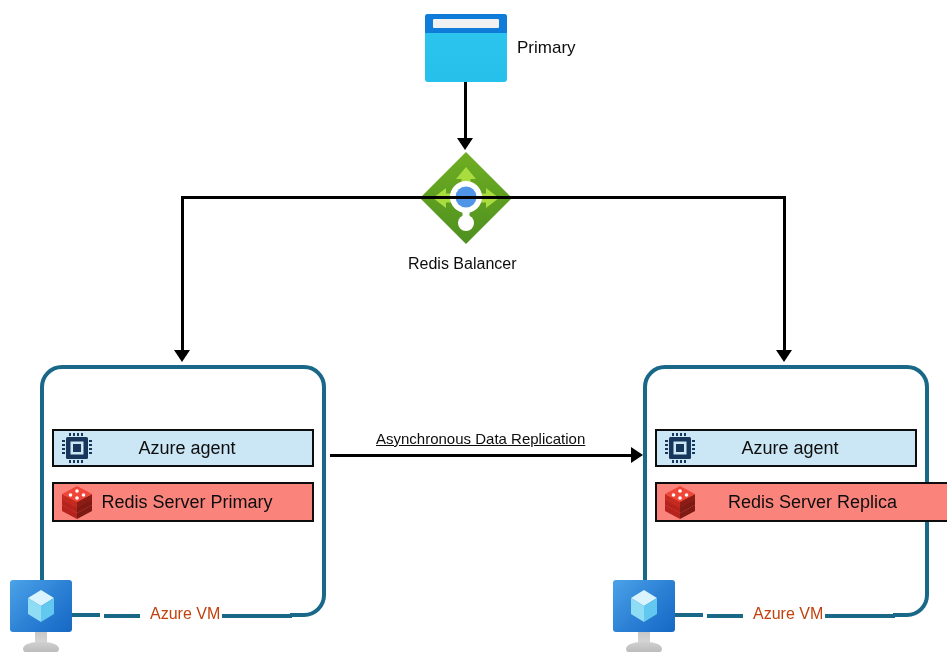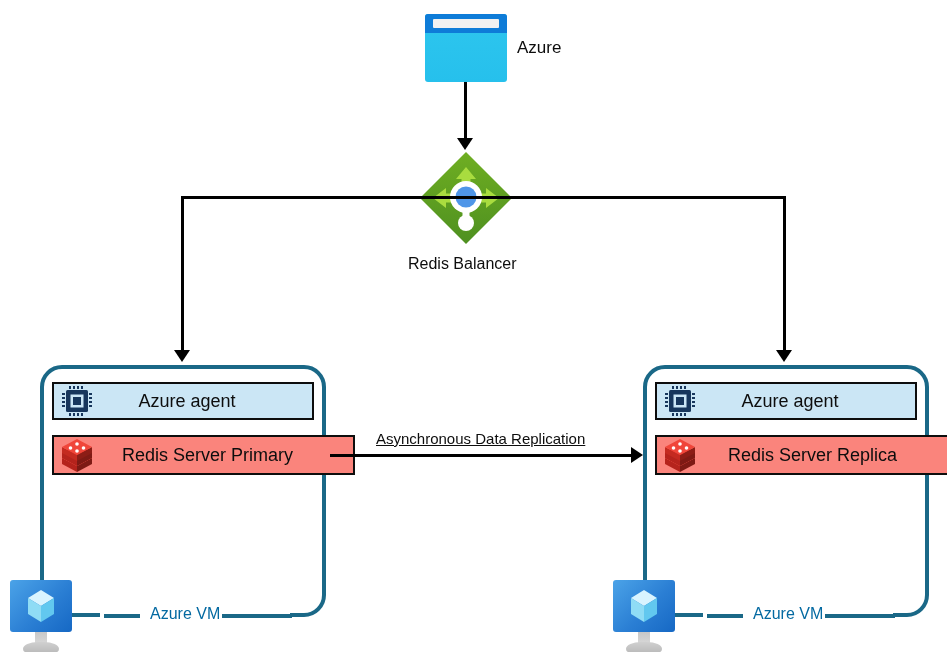--- a/index.html
+++ b/index.html
@@ -95,33 +95,34 @@
     background: #ffffff;
   }
   .vm-line {
     position: absolute;
     height: 4px;
     background: #1a6887;
   }
   .vm-label {
     position: absolute;
     font-size: 16px;
-    color: #0369a1;
+    color: #c2410c;
     background: #ffffff;
     padding: 0 6px;
     white-space: nowrap;
   }
 
   
   .row {
     position: absolute;
     box-sizing: border-box;
     border: 2px solid #0d0d0d;
     display: flex;
     align-items: center;
+    margin-top: 47px;
   }
   .row.agent { background: #cbe6f5; }
   .row.redis { background: #fa847c; }
   .row .row-icon {
     position: relative;
     flex: 0 0 auto;
     width: 38px; height: 38px;
     margin-left: 4px;
   }
   .row .row-text {
@@ -167,21 +168,21 @@
 </style>
 </head>
 <body>
 
 <div id="canvas">
 
   <div id="client-icon" class="abs">
     <div class="titlebar"></div>
     <div class="addressbar"></div>
   </div>
-  <div id="client-label" class="label">Azure</div>
+  <div id="client-label" class="label">Primary</div>
 
   <div class="wire vline" style="left:464px; top:82px; height:58px;"></div>
   <div class="arrowhead arrow-down" style="left:457px; top:138px;"></div>
 
   <div id="lb-icon" class="abs">
     <svg width="94" height="94" viewBox="0 0 94 94" aria-hidden="true">
       <defs>
         <linearGradient id="lbDiamond" x1="0" y1="0" x2="0" y2="1">
           <stop offset="0%" stop-color="#6fae22"></stop>
           <stop offset="100%" stop-color="#4e9020"></stop>
@@ -236,21 +237,21 @@
           <rect x="31" y="19" width="3" height="2"></rect>
             <rect x="31" y="23" width="3" height="2"></rect>
         </g>
         <rect x="12.5" y="12.5" width="13" height="13" fill="#cbe6f5"></rect>
         <rect x="15" y="15" width="8" height="8" fill="#17365c"></rect>
       </svg>
     </span>
     <span class="row-text">Azure agent</span>
   </div>
 
-  <div class="row redis" style="left:52px; top:435px; width:303px; height:40px;">
+  <div class="row redis" style="left:52px; top:435px; width:262px; height:40px;">
     <span class="row-icon">
       <svg width="38" height="38" viewBox="0 0 38 38" aria-hidden="true">
 
         <polygon points="4,22 19,30 19,36 4,28" fill="#b5231c"></polygon>
         <polygon points="34,22 19,30 19,36 34,28" fill="#7e1a14"></polygon>
         <polygon points="4,22 19,14 34,22 19,30" fill="#e8372b"></polygon>
         <polygon points="4,16 19,24 19,30 4,22" fill="#b5231c"></polygon>
         <polygon points="34,16 19,24 19,30 34,22" fill="#7e1a14"></polygon>
         <polygon points="4,16 19,8 34,16 19,24" fill="#e8372b"></polygon>
 

